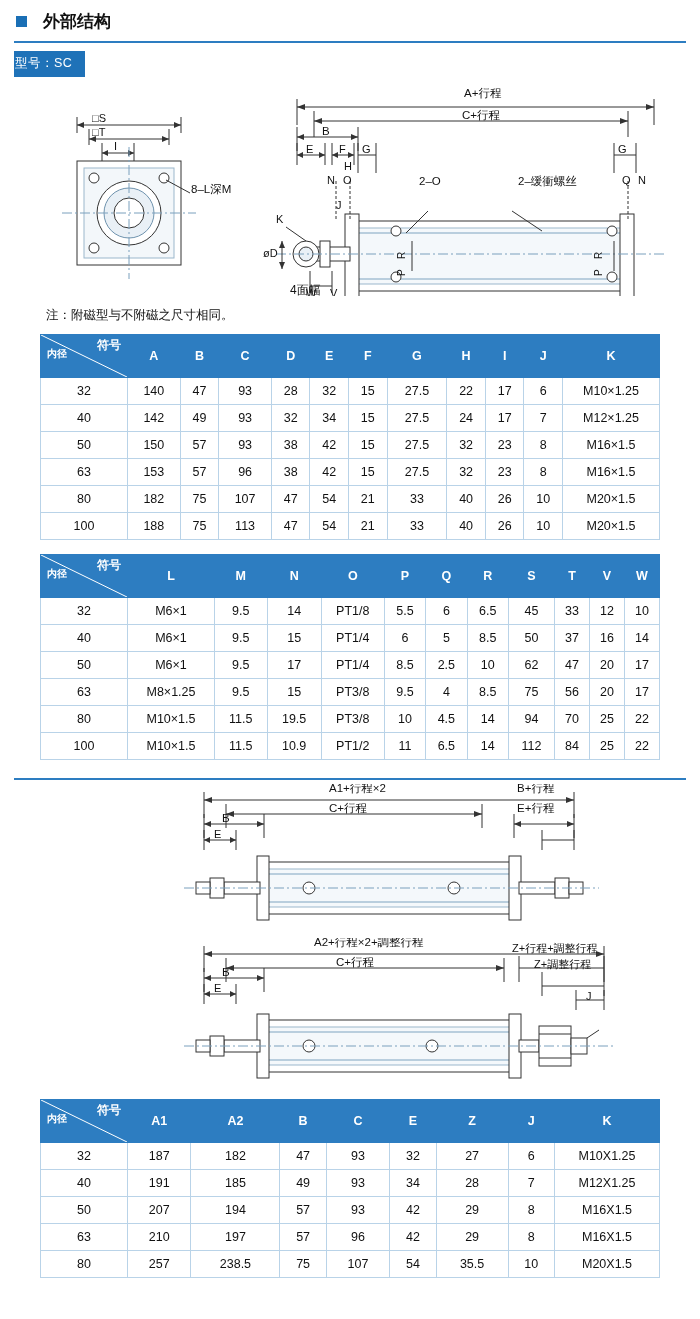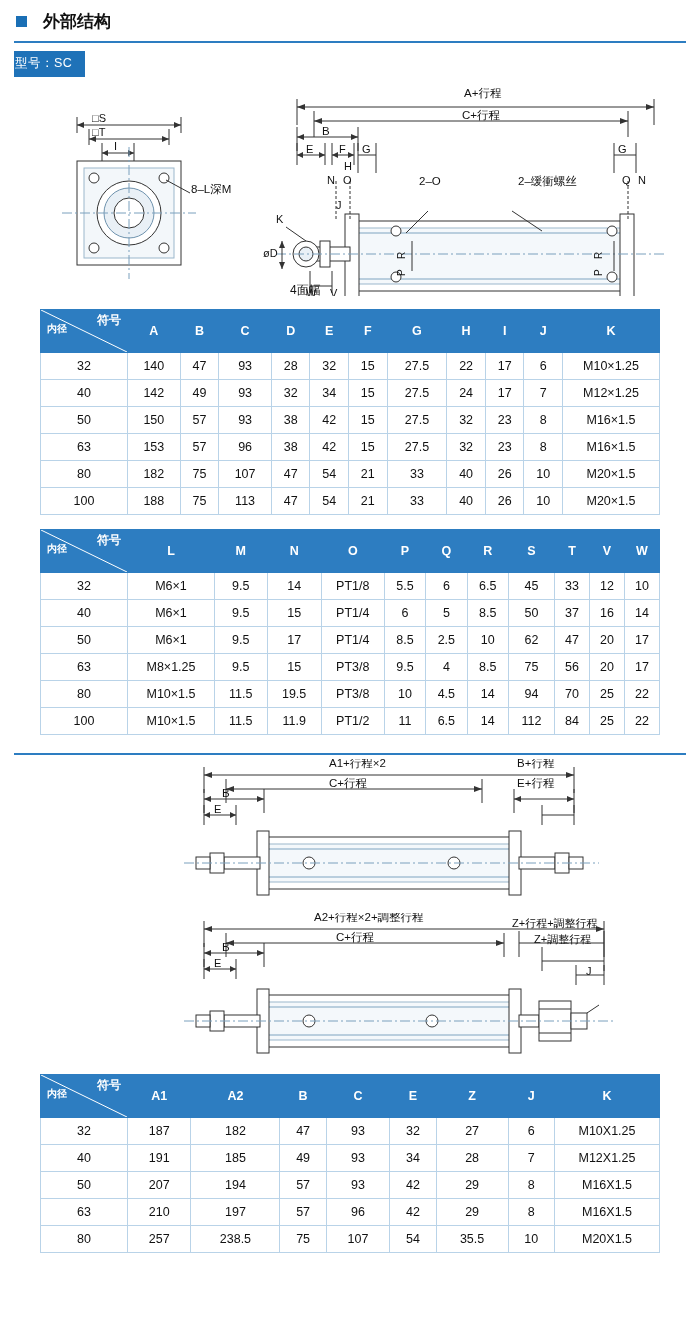--- a/index.html
+++ b/index.html
@@ -253,20 +253,21 @@
       <text x="391" y="178" font-size="10" fill="#111" transform="rotate(-90 391 178)">R</text>
       <text x="391" y="195" font-size="10" fill="#111" transform="rotate(-90 391 195)">P</text>
       <text x="588" y="178" font-size="10" fill="#111" transform="rotate(-90 588 178)">R</text>
       <text x="588" y="195" font-size="10" fill="#111" transform="rotate(-90 588 195)">P</text>
     </svg>
   </div>
   <div style="position:relative;margin:-14px 0 0 0;">
     <div style="margin-left:290px;font-size:12px;color:#111;">4面幅</div>
   </div>
 
+  <div class="note">注：附磁型与不附磁之尺寸相同。</div>
 
   <div class="tbl-wrap">
     <table>
       <thead>
         <tr>
           <td class="corner">
             <svg class="diag" viewBox="0 0 86 42" preserveAspectRatio="none">
                 <line x1="0" y1="0" x2="86" y2="42" stroke="#ffffff" stroke-width="1"></line>
               </svg>
             <span class="t1">符号</span>
@@ -466,21 +467,21 @@
           <td>14</td>
           <td>94</td>
           <td>70</td>
           <td>25</td>
           <td>22</td>
         </tr>
         <tr>
           <td>100</td>
           <td>M10×1.5</td>
           <td>11.5</td>
-          <td>11.9</td>
+          <td>10.9</td>
           <td>PT1/2</td>
           <td>11</td>
           <td>6.5</td>
           <td>14</td>
           <td>112</td>
           <td>84</td>
           <td>25</td>
           <td>22</td>
         </tr>
       </tbody>

